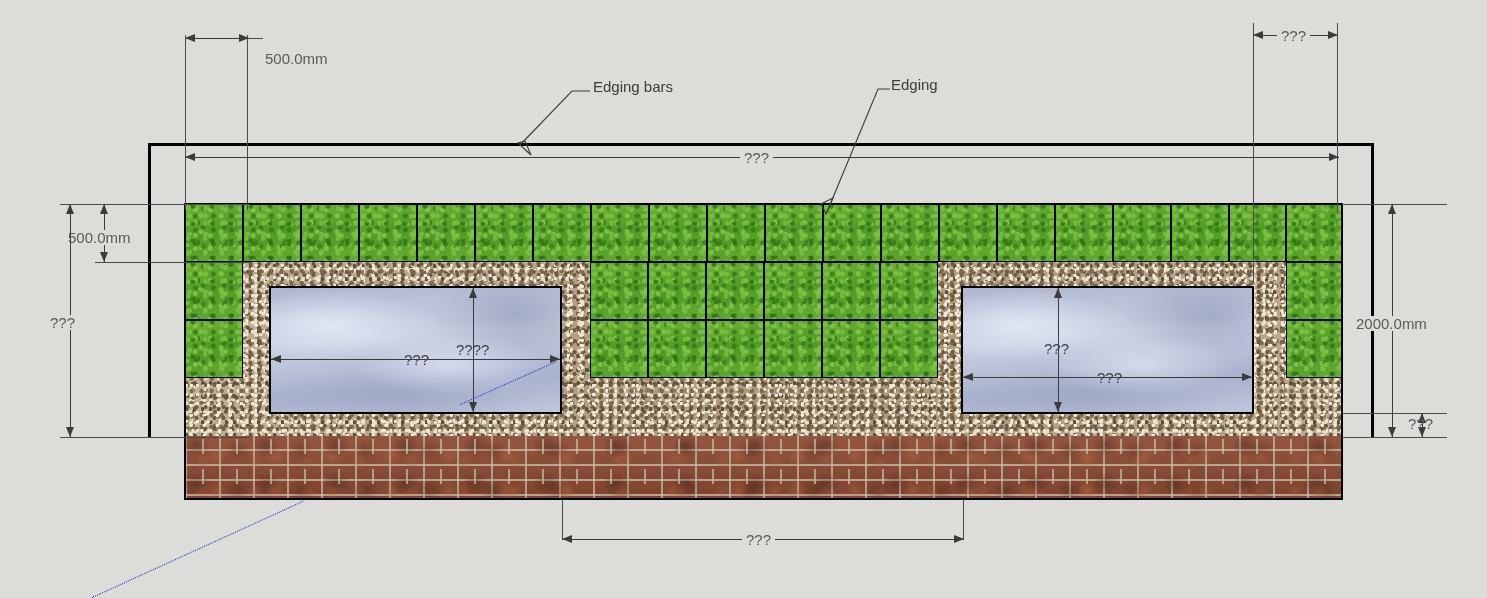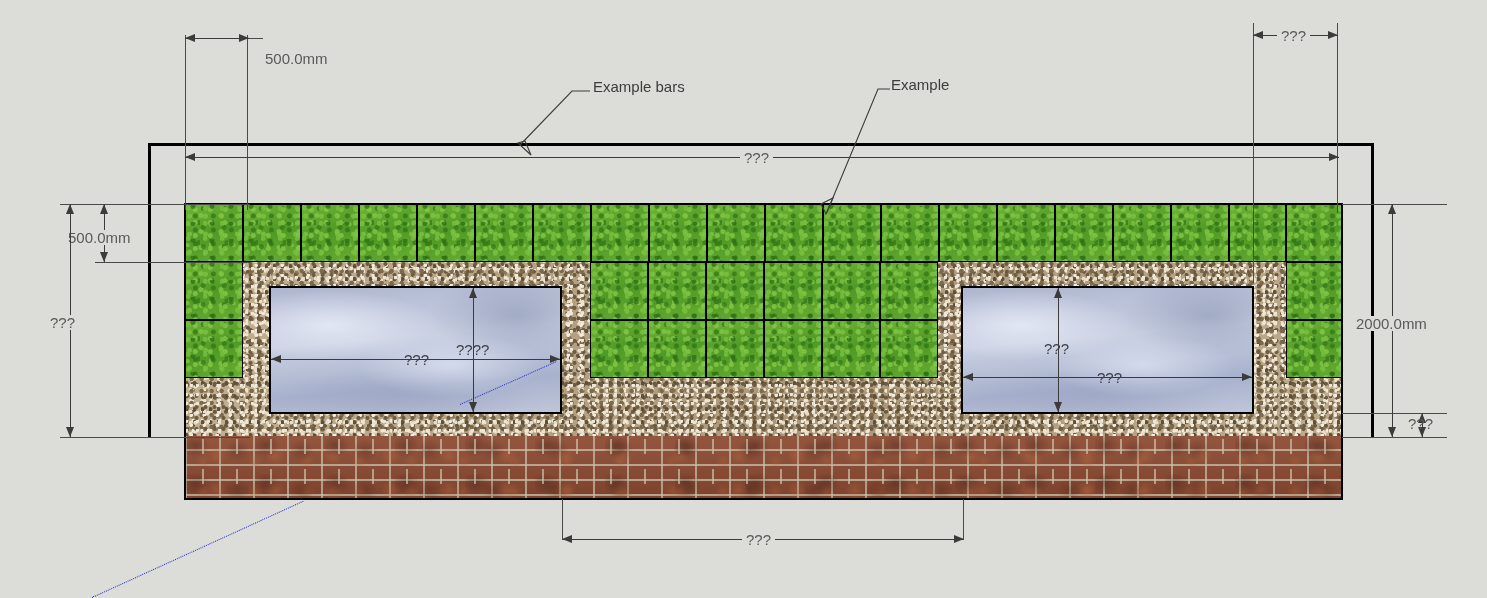--- a/index.html
+++ b/index.html
@@ -269,24 +269,24 @@
     <div class="abs dimline v-dim" style="left:4px;top:0;height:124px;"></div>
     <div class="abs arrow ar-up" style="left:0;top:0;"></div>
     <div class="abs arrow ar-down" style="left:0;top:114px;"></div>
   </div>
   <div class="abs dimtext on-sky" style="left:1040px;top:341px;">???</div>
 
   <svg class="leader" style="left:0;top:0;width:1487px;height:598px;">
     <path d="M 520 145 L 572 91 L 590 91"></path>
     <path d="M 518 143 L 531 155 L 525 141 Z" fill="#3c3c3c" stroke="none"></path>
   </svg>
-  <div class="abs leadtext" style="left:593px;top:78px;">Example bars</div>
+  <div class="abs leadtext" style="left:593px;top:78px;">Edging bars</div>
 
   <svg class="leader" style="left:0;top:0;width:1487px;height:598px;">
     <path d="M 827 212 L 878 89 L 890 89"></path>
     <path d="M 826 214 L 833 198 L 821 204 Z" fill="#3c3c3c" stroke="none"></path>
   </svg>
-  <div class="abs leadtext" style="left:891px;top:76px;">Example</div>
+  <div class="abs leadtext" style="left:891px;top:76px;">Edging</div>
 
   <div class="abs dotted-blue" style="left:460px;top:404px;width:105px;transform:rotate(-24deg);"></div>
   <div class="abs dotted-blue" style="left:92px;top:597px;width:232px;transform:rotate(-24.5deg);"></div>
 
 </div>
 
 </body></html>

